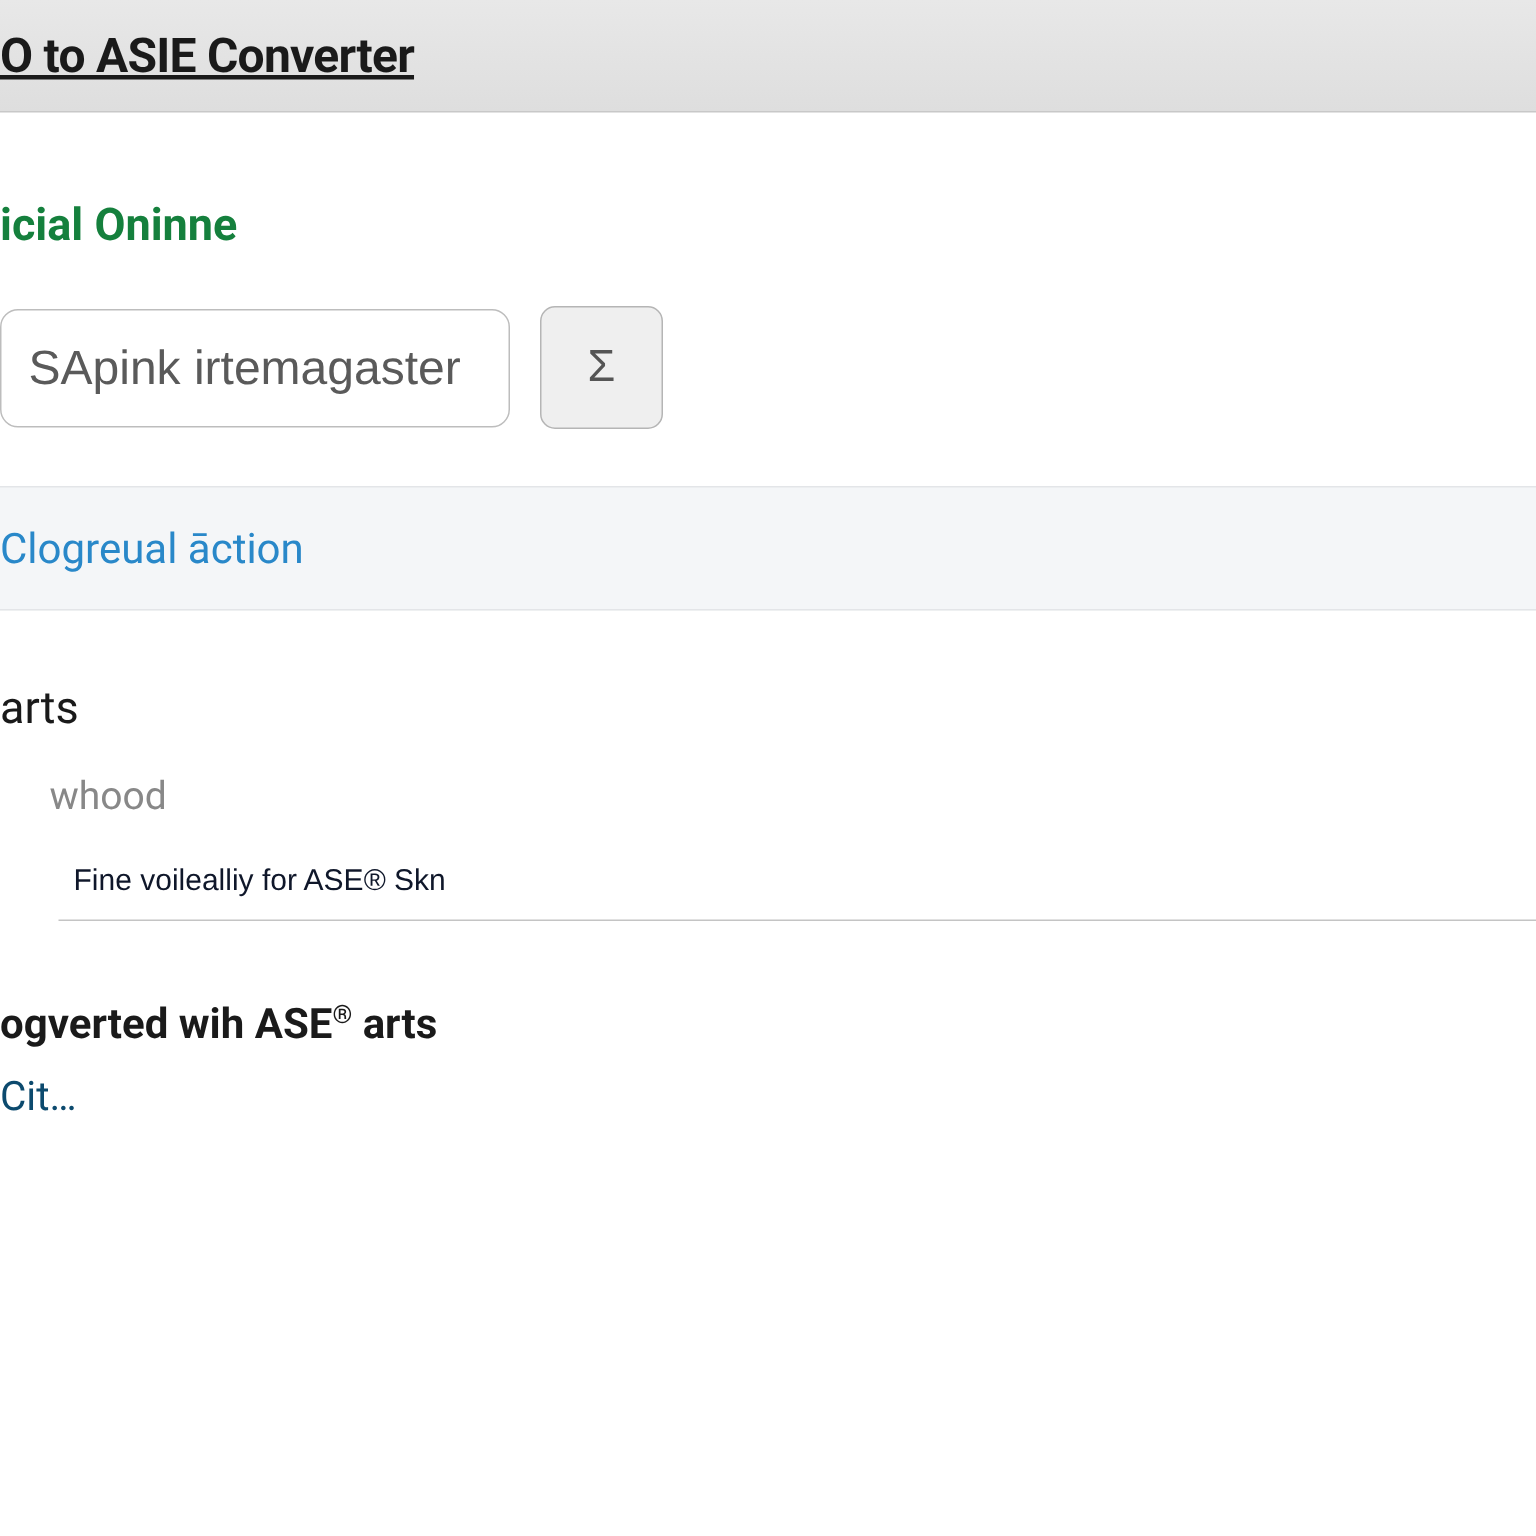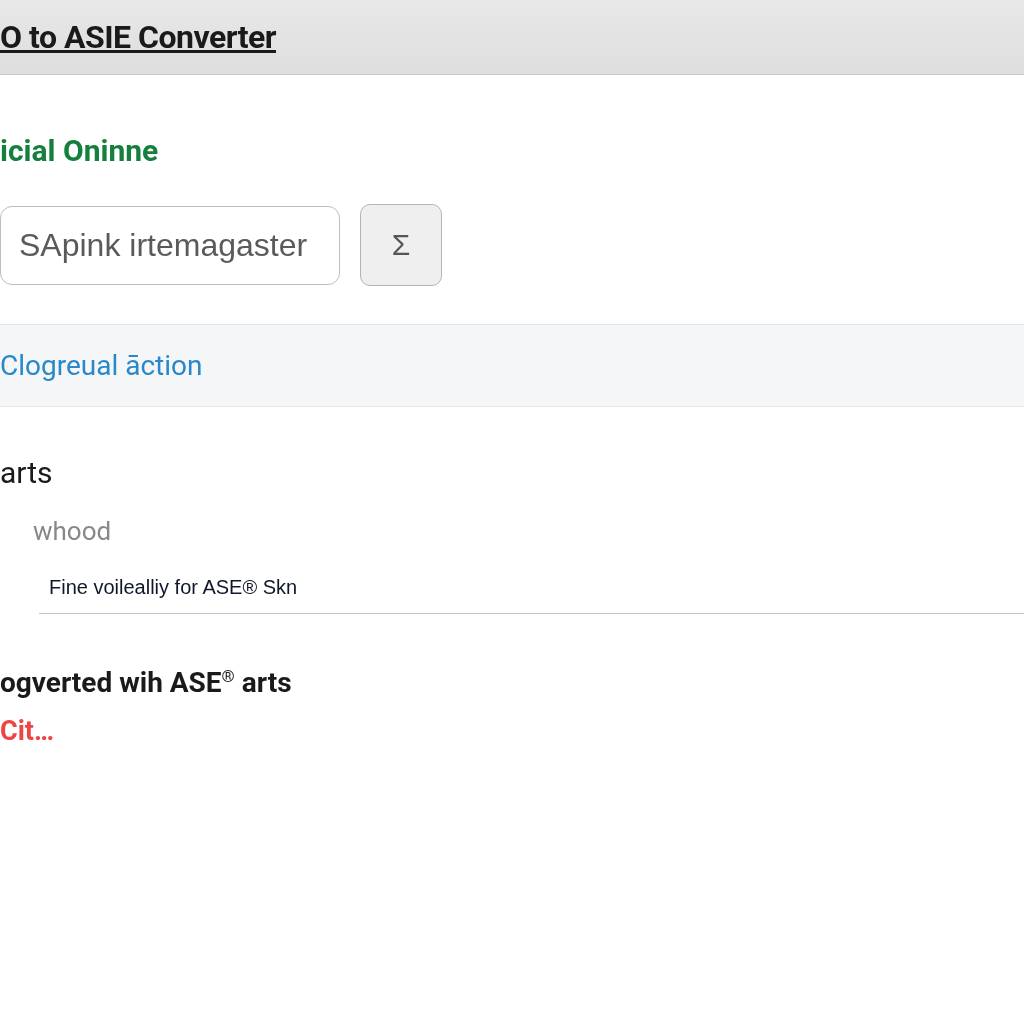--- a/index.html
+++ b/index.html
@@ -111,22 +111,21 @@
       margin-top: 52px;
       margin-bottom: 16px;
     }
     .sup {
       font-size: 0.6em;
       vertical-align: super;
       font-weight: 400;
     }
     .file-sub {
       font-size: 27px;
-      color: #ef4444;
-      font-weight: bold;
+      color: #0c4a6e;
     }
   </style>
 </head>
 <body>
 
 <div class="header-bar">
   <div class="header-title">O to ASIE Converter</div>
 </div>
 
 <div class="content">

